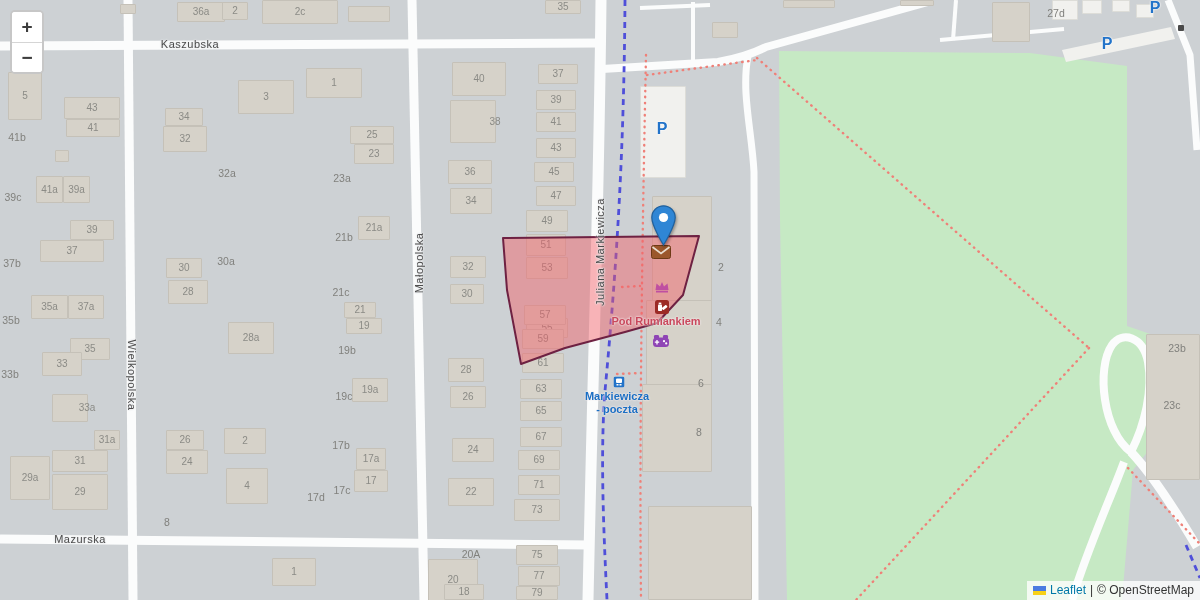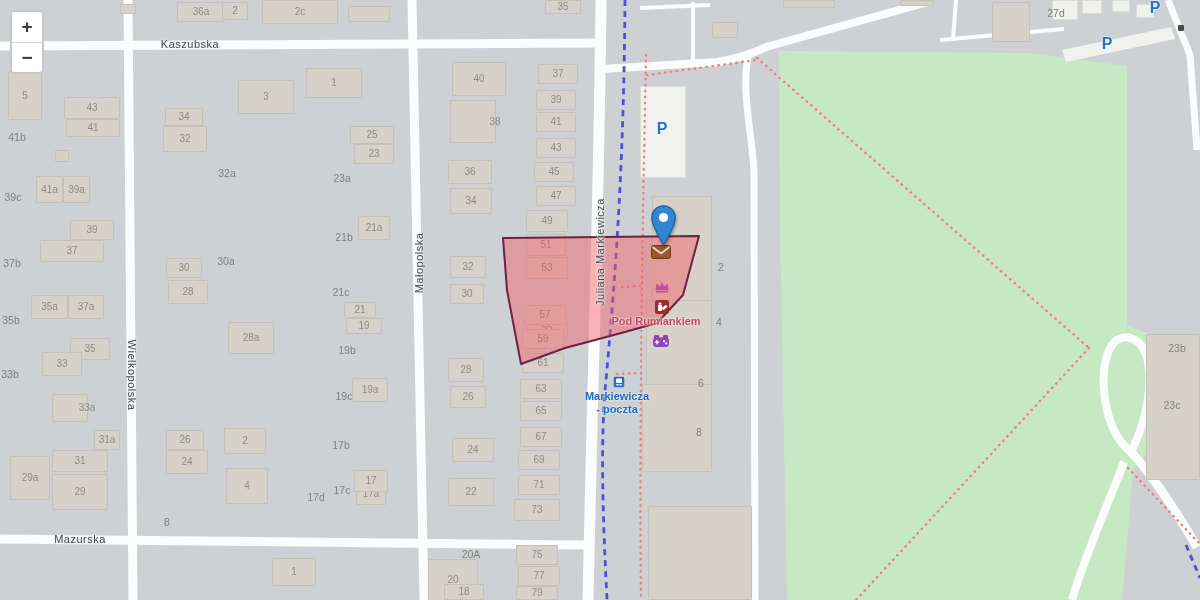--- a/index.html
+++ b/index.html
@@ -172,21 +172,21 @@
       </div>
       <div class="bldg" style="left: 344px; top: 302px; width: 32px; height: 16px;">
         <span class="bldg-label">21</span>
       </div>
       <div class="bldg" style="left: 346px; top: 318px; width: 36px; height: 16px;">
         <span class="bldg-label">19</span>
       </div>
       <div class="bldg" style="left: 352px; top: 378px; width: 36px; height: 24px;">
         <span class="bldg-label">19a</span>
       </div>
-      <div class="bldg" style="left: 356px; top: 448px; width: 30px; height: 22px; margin-top: 35px;">
+      <div class="bldg" style="left: 356px; top: 448px; width: 30px; height: 22px;">
         <span class="bldg-label">17a</span>
       </div>
       <div class="bldg" style="left: 354px; top: 470px; width: 34px; height: 22px;">
         <span class="bldg-label">17</span>
       </div>
       <div class="bldg" style="left: 545px; top: 0px; width: 36px; height: 14px;">
         <span class="bldg-label">35</span>
       </div>
       <div class="bldg" style="left: 452px; top: 62px; width: 54px; height: 34px;">
         <span class="bldg-label">40</span>
@@ -415,14 +415,20 @@
       <path d="M12.5,0.8 C6,0.8 0.8,6 0.8,12.5 C0.8,21 12.5,40 12.5,40 C12.5,40 24.2,21 24.2,12.5 C24.2,6 19,0.8 12.5,0.8 Z" fill="#2f86d5" stroke="#20609c" stroke-width="1.2"></path>
       <circle cx="12.5" cy="12.5" r="4.6" fill="#ffffff"></circle>
     </svg>
   </div>
 
   <div class="zoom-ctl">
     <button class="zoom-btn">+</button>
     <button class="zoom-btn">−</button>
   </div>
 
+  <div class="attribution">
+    <span class="flag"></span>
+    <a>Leaflet</a>
+    <span>|</span>
+    <a style="color:#333;">© OpenStreetMap</a>
+  </div>
 
 </div>
 
 </body></html>

